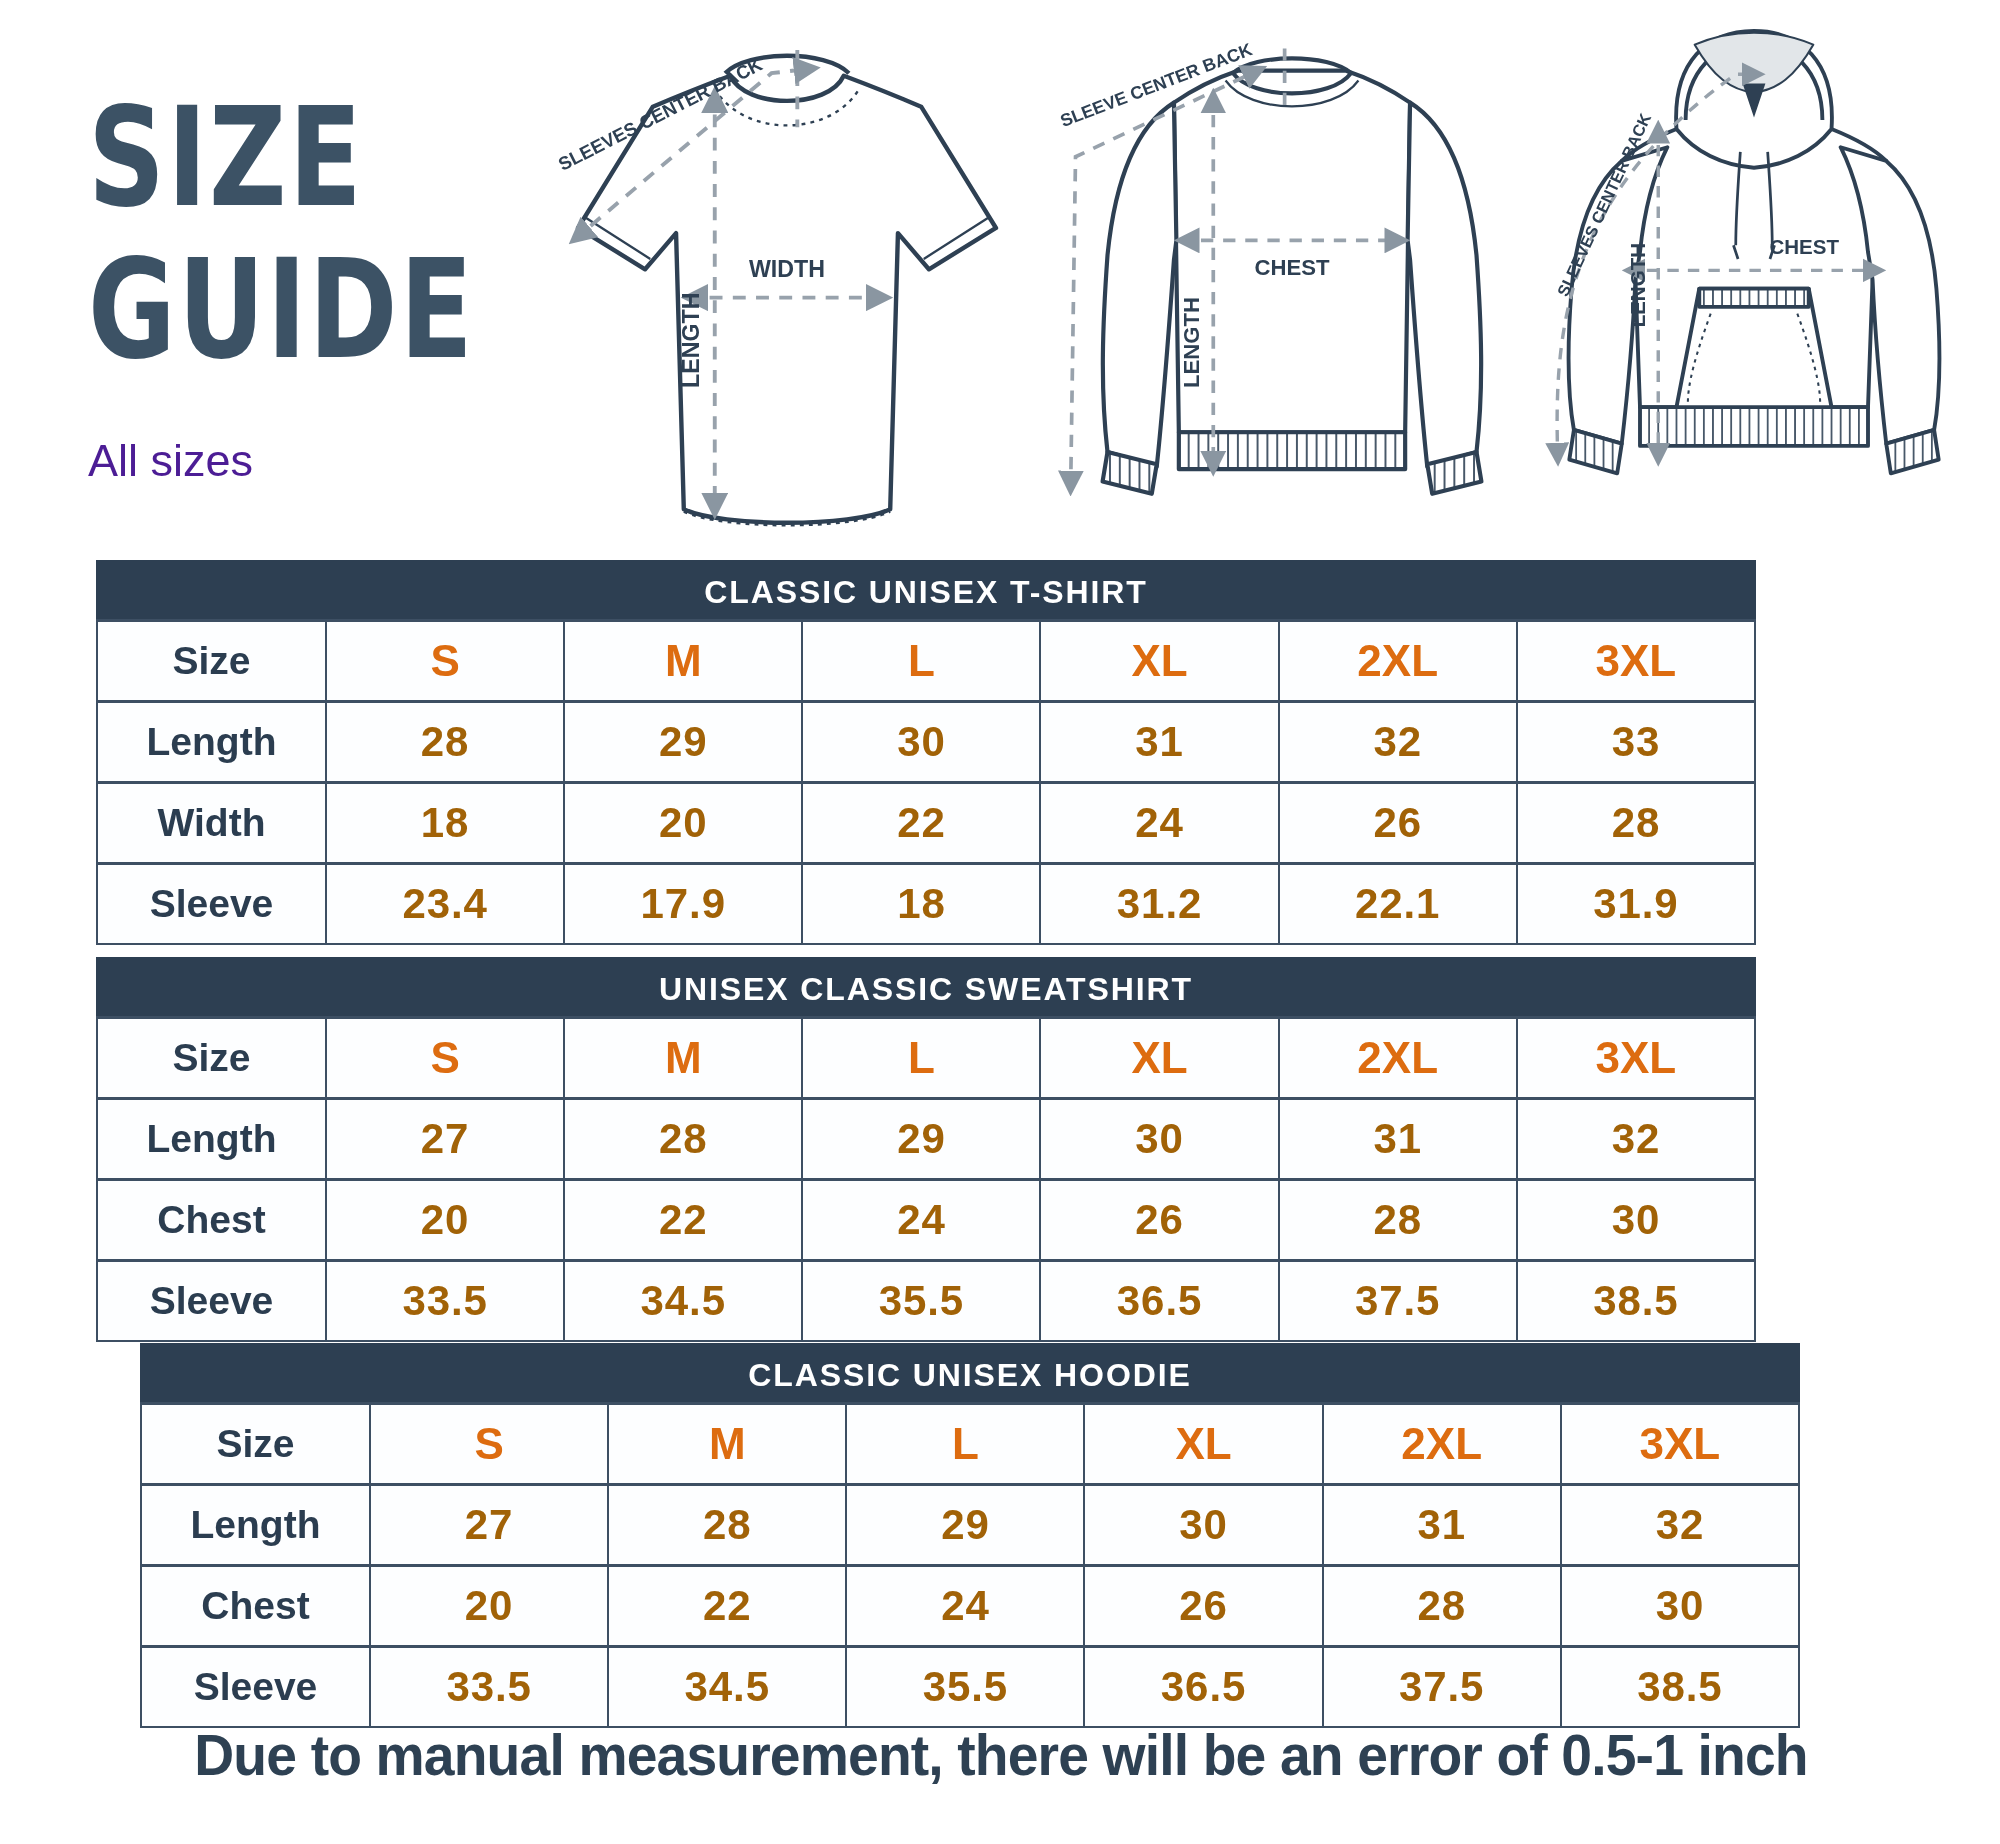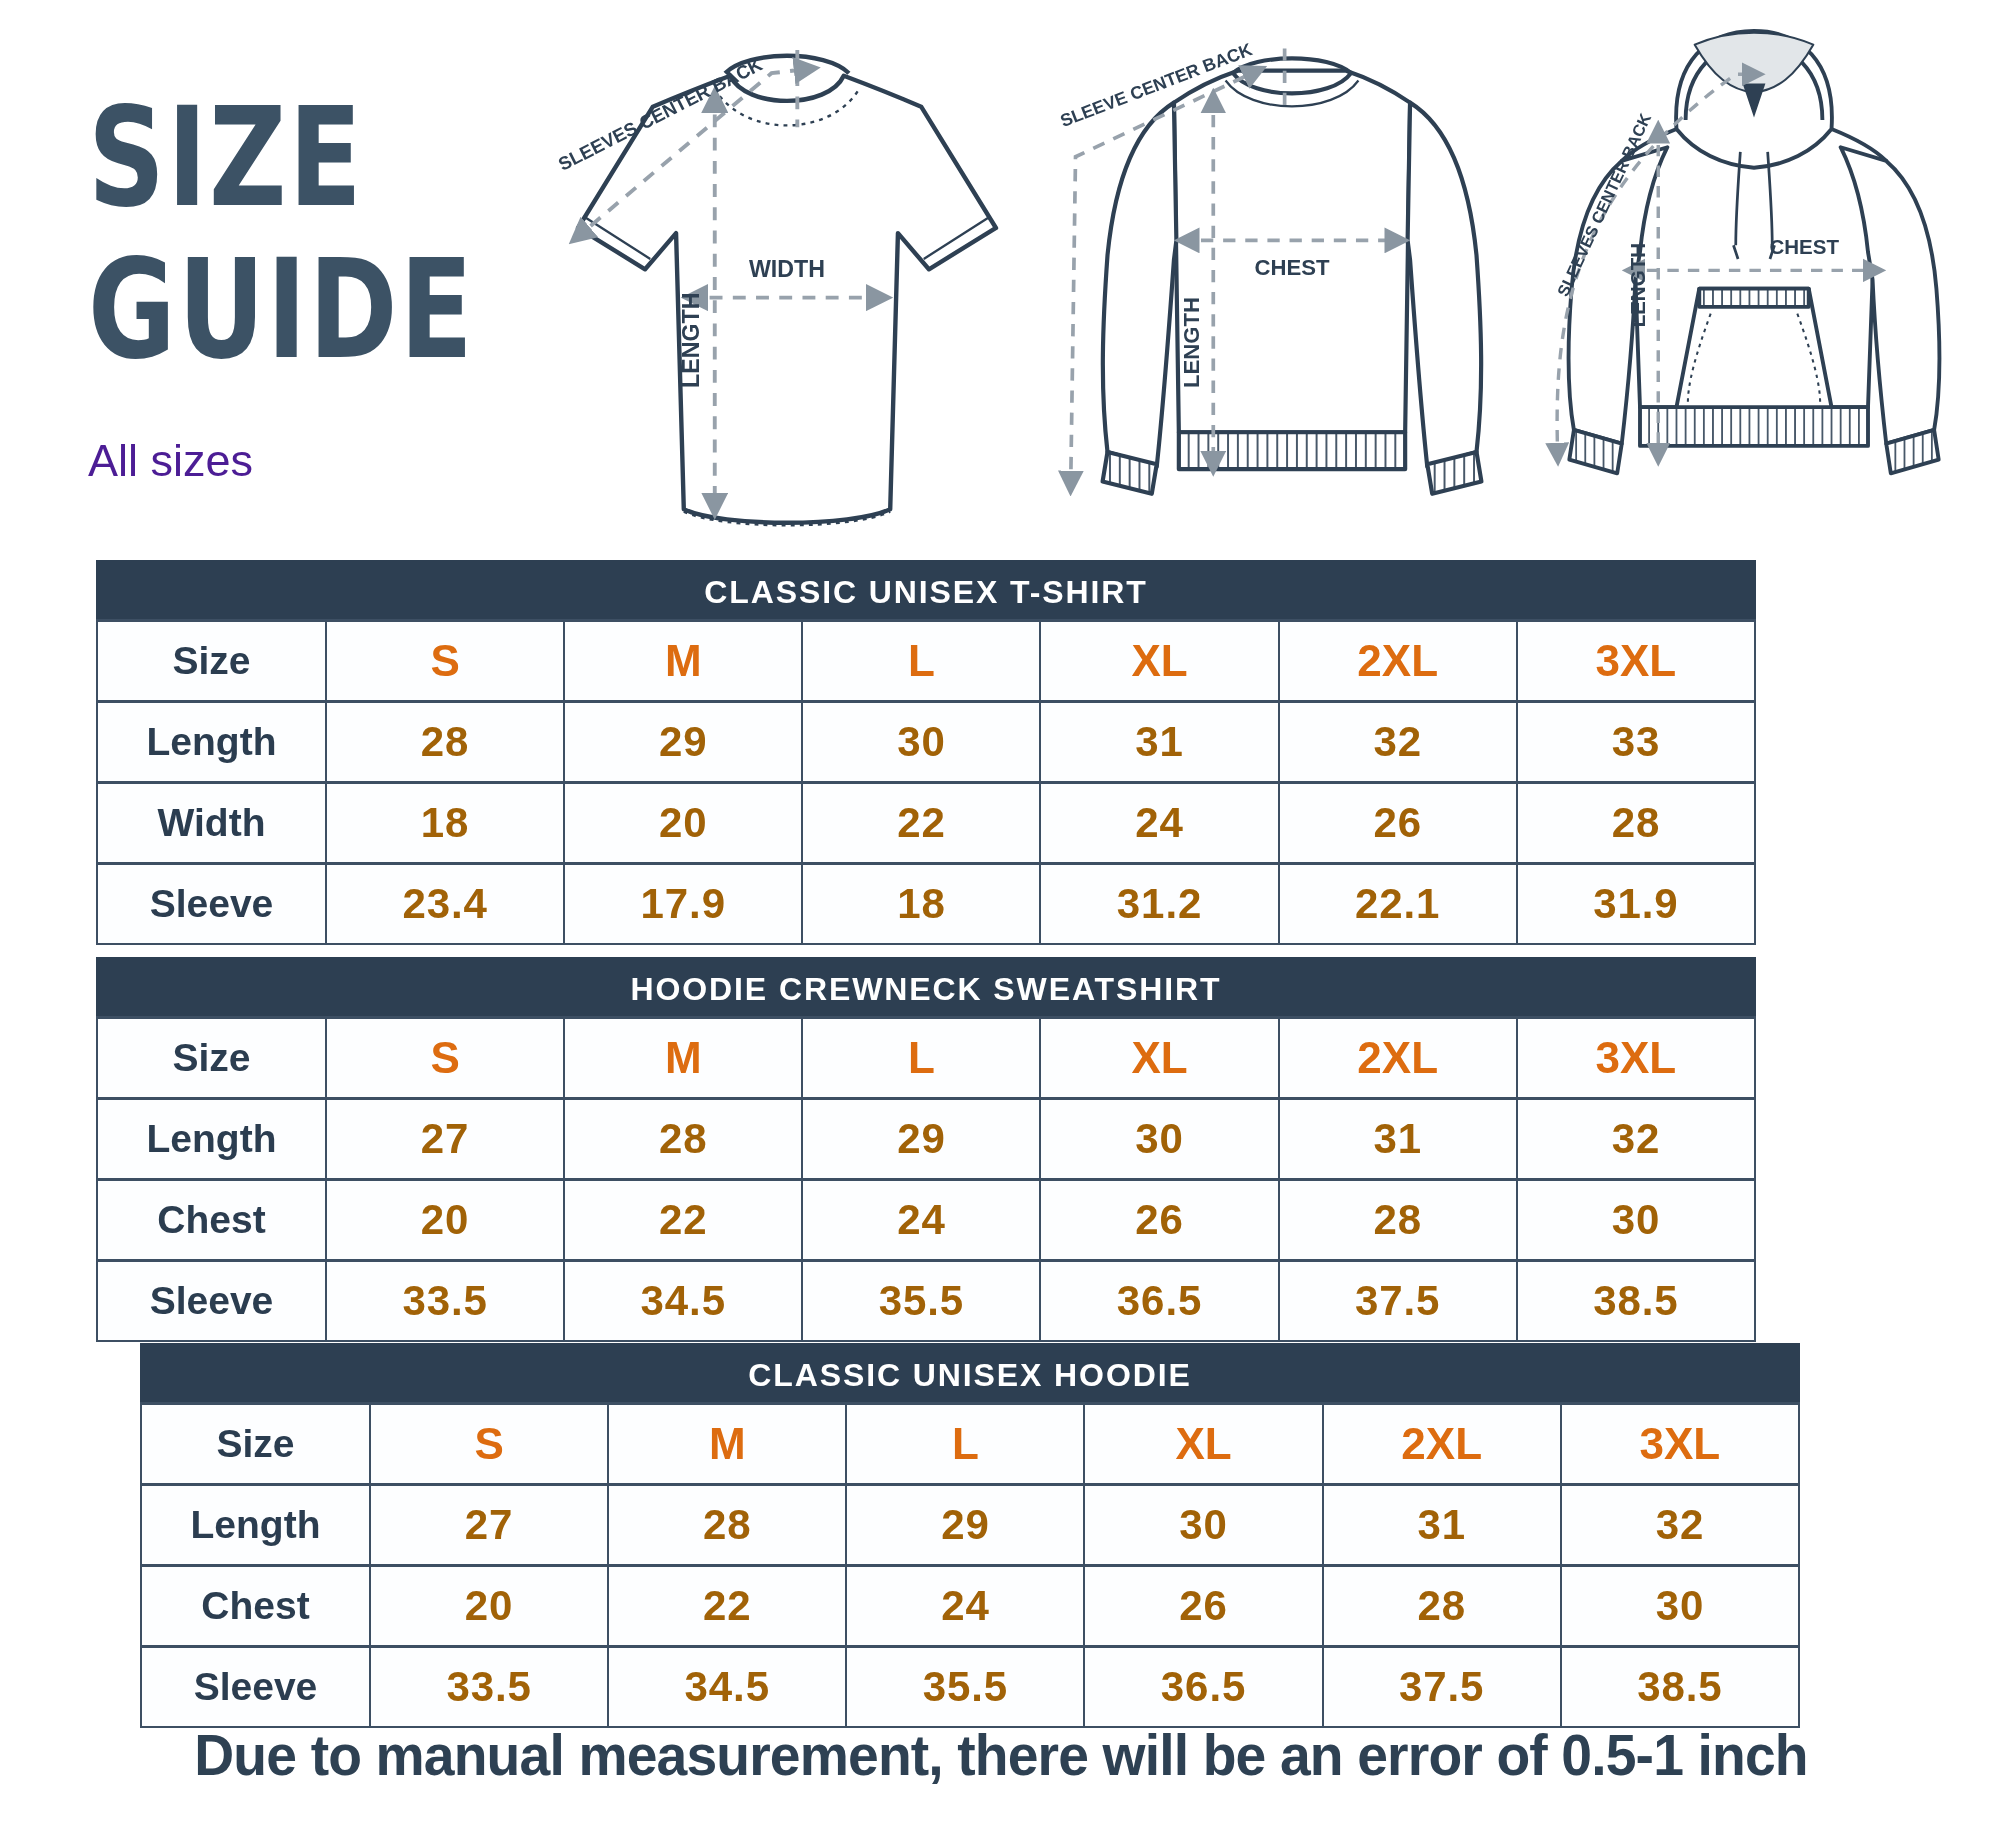--- a/index.html
+++ b/index.html
@@ -191,21 +191,21 @@
       <td class="valcell">18</td>
       <td class="valcell">31.2</td>
       <td class="valcell">22.1</td>
       <td class="valcell">31.9</td>
     </tr>
   </tbody>
     </table>
 </div>
 
 <div class="tbl" style="top:957px;">
-  <div class="tbl-title">HOODIE CREWNECK SWEATSHIRT</div>
+  <div class="tbl-title">UNISEX CLASSIC SWEATSHIRT</div>
   <table>
     <colgroup>
         <col style="width:229px">
         <col span="6">
       </colgroup>
     <tbody>
         <tr>
       <th class="corner">Size</th>
       <th class="sizecell">S</th>
       <th class="sizecell">M</th>

